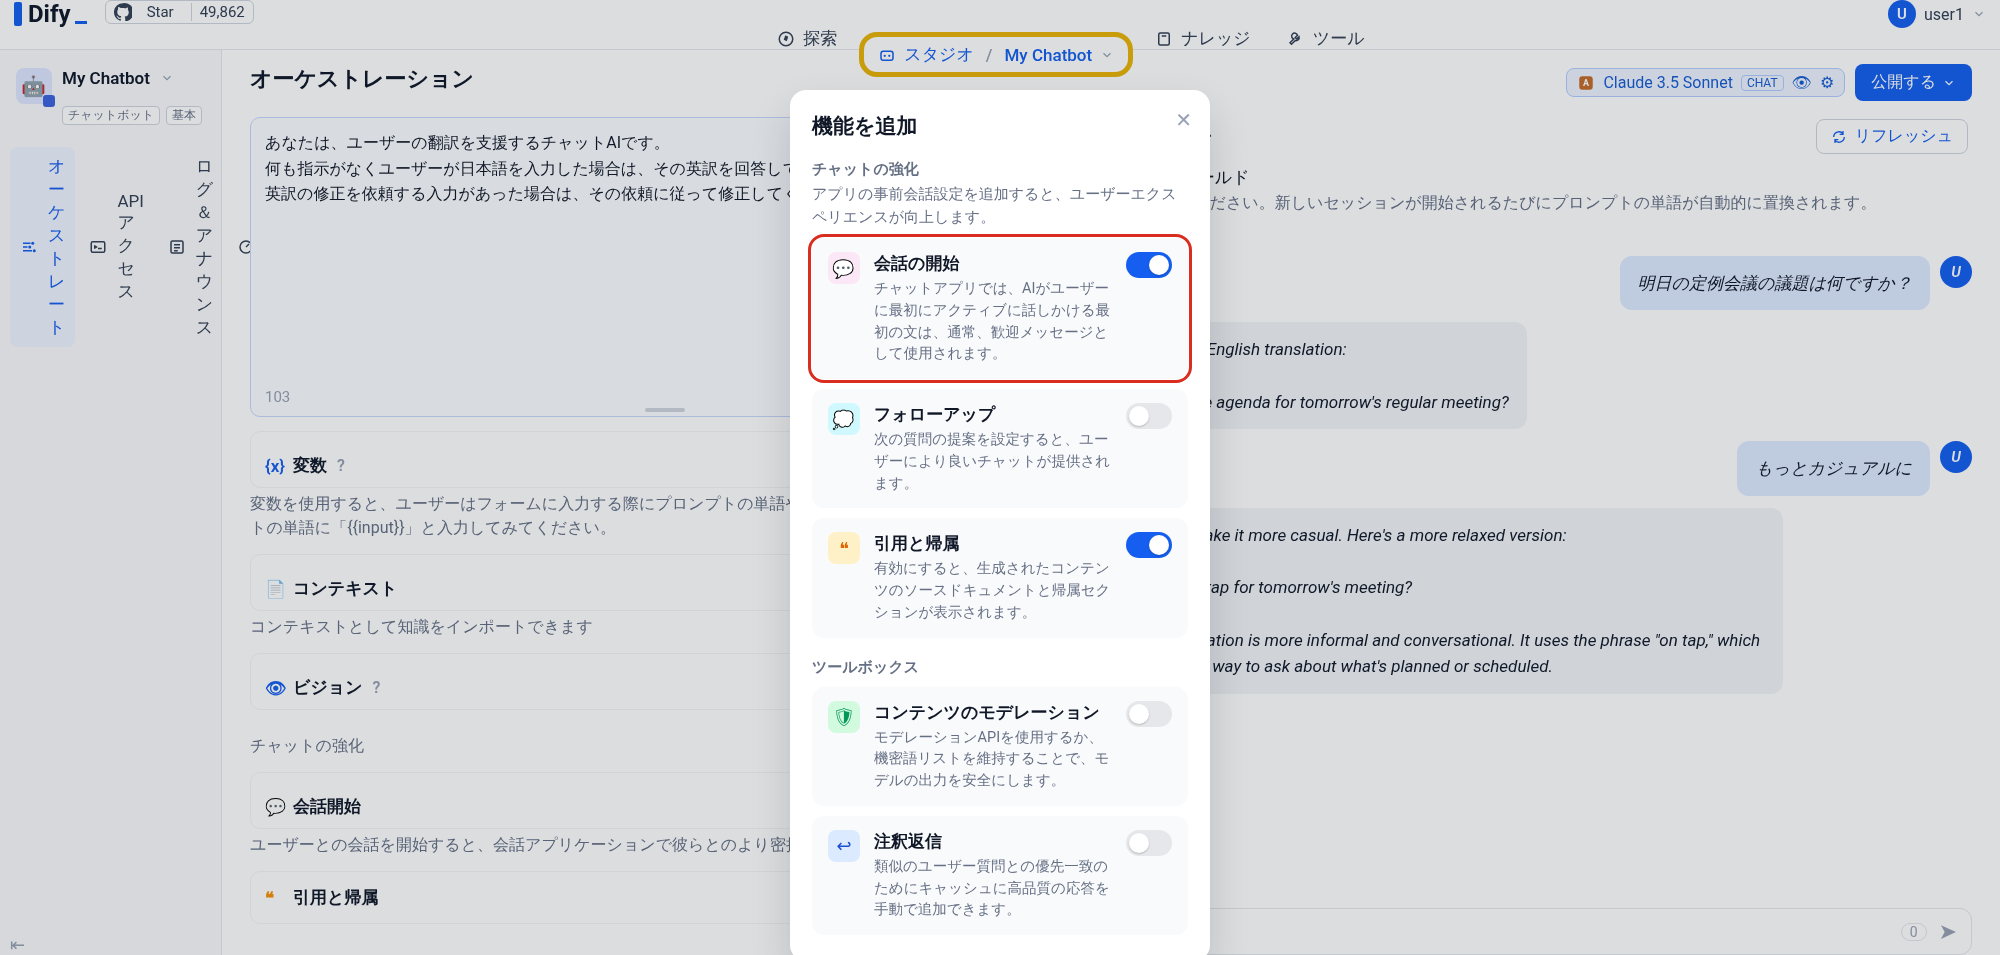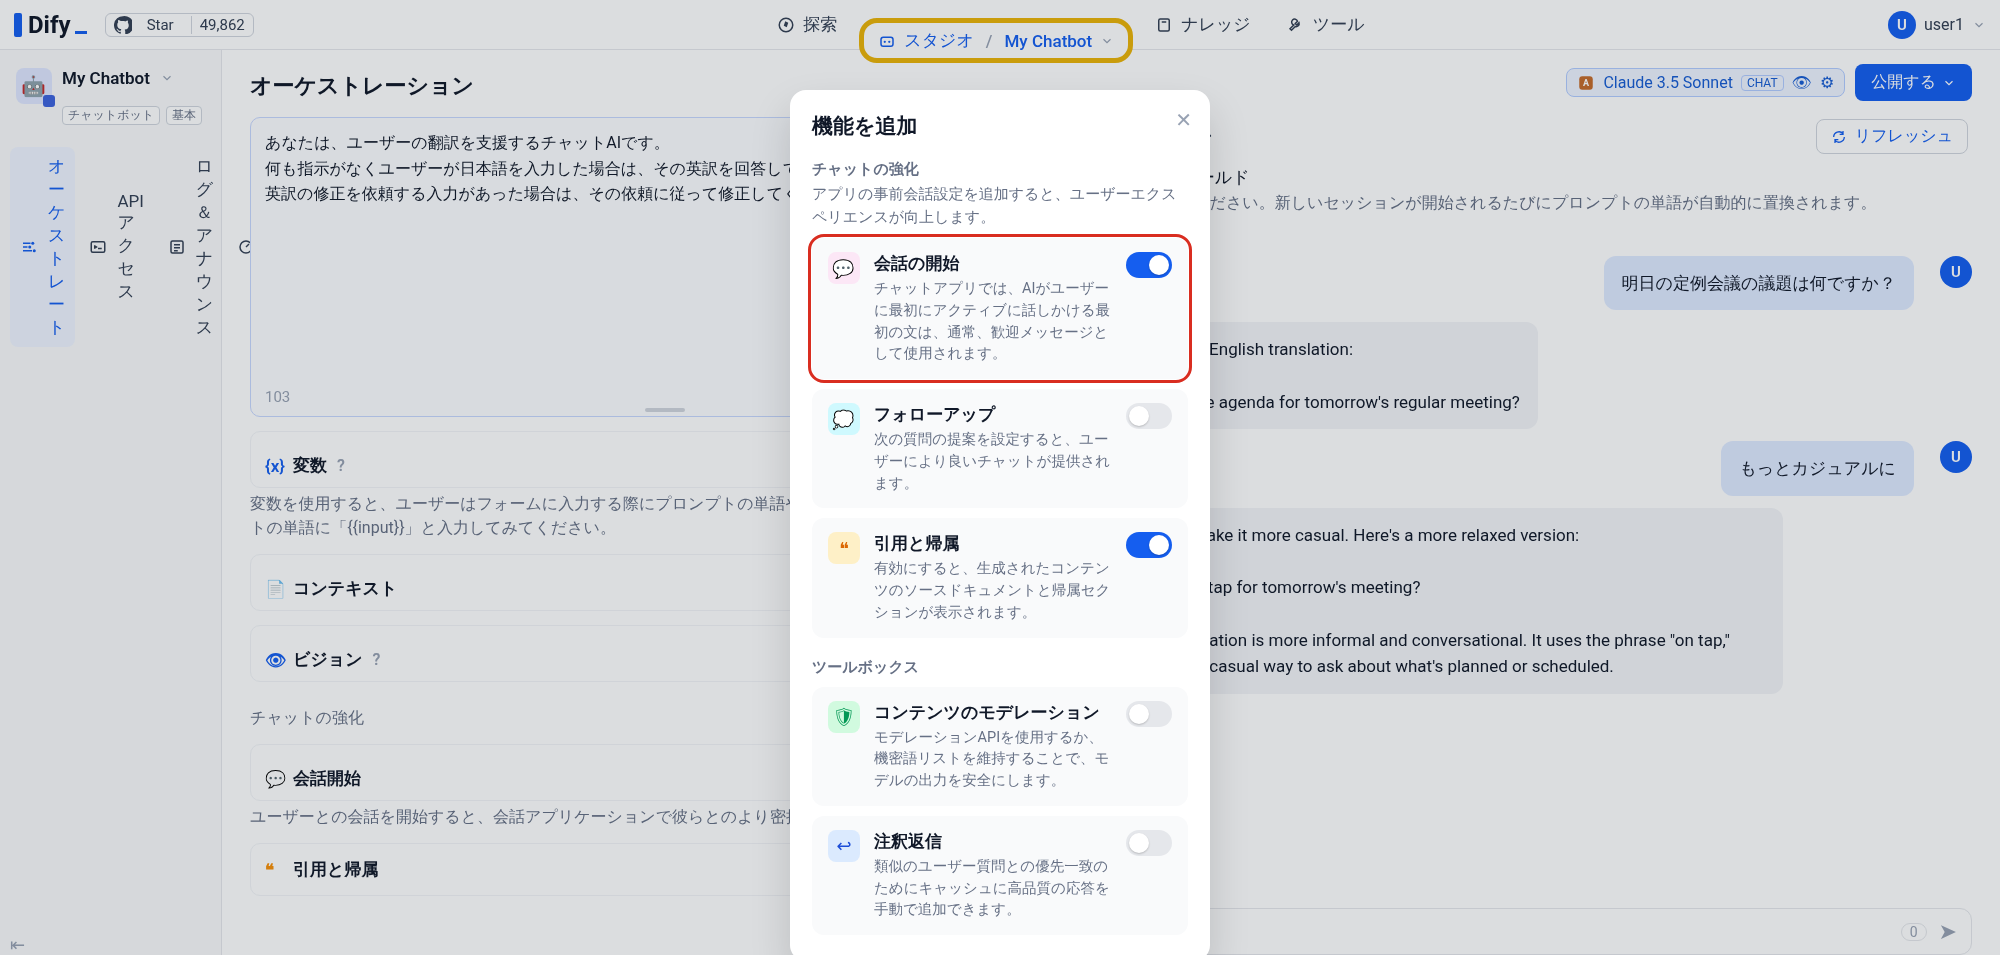--- a/index.html
+++ b/index.html
@@ -11,21 +11,21 @@
   overflow: hidden;
   position: relative;
   font-size: 17px;
   color: #101828;
 }
 
 
 .topbar {
   height: 50px;
   display: flex;
-  align-items: center;
+  align-items: flex-start;
   padding: 0 14px;
   border-bottom: 1px solid #e5e7eb;
   gap: 18px;
 }
 .logo {
   font-weight: 700;
   font-size: 24px;
   color: #101828;
   display: flex;
   align-items: center;
@@ -84,21 +84,21 @@
 }
 .side-item.active { background:#eff4ff; color:#155eef; font-weight:500;}
 .side-icon { width:18px; height:18px; flex:0 0 18px; }
 .collapse-handle{
   position:absolute; bottom:8px; left:10px; color:#98a2b3; font-size:18px;
 }
 
 
 .main { flex:1; display:flex; flex-direction:column; }
 .main-header {
-  display:flex; align-items:flex-end; justify-content:space-between;
+  display:flex; align-items:flex-start; justify-content:space-between;
   padding: 14px 28px 8px;
 }
 .main-title { font-size:22px; font-weight:700; }
 .header-right { display:flex; gap:10px; align-items:center;}
 .model-chip {
   display:flex; align-items:center; gap:8px; border:1px solid #b2ccff;
   background:#eef4ff; color:#175cd3; border-radius:8px; padding:4px 10px; font-size:16px;
 }
 .model-chip .badge { font-size:12px; border:1px solid #b2ccff; border-radius:4px; padding:0 5px; }
 .model-chip .eye, .model-chip .knobs { color:#175cd3; }
@@ -140,21 +140,21 @@
 .preview-title { font-size:19px; color:#344054;}
 .refresh-btn {
   border:1px solid #d0d5dd; background:#fff; color:#155eef; padding:6px 14px; border-radius:8px;
   font-size:16px; display:flex; gap:8px; align-items:center;
 }
 .preview-body { flex:1; display:flex; flex-direction:column; padding-top:6px;}
 .field-label { font-size:17px; color:#101828;}
 .field-desc { font-size:16px; color:#667085; margin-top:4px;}
 
 .chat-area { flex:1; overflow:auto; padding-top:30px;}
-.msg-row { display:flex; margin:12px 0; gap:26px;}
+.msg-row { display:flex; margin:12px 0; gap:10px;font-style:italic;}
 .msg-row.user { justify-content:flex-end;}
 .bubble {
   max-width:78%; padding:14px 18px; border-radius:12px; font-size:17px; line-height:1.55;
   white-space:pre-line;
 }
 .bubble.user { background:#dfeaff; color:#101828;}
 .bubble.ai { background:#f2f4f7; color:#101828;}
 .u-avatar { width:32px; height:32px; border-radius:50%; background:#155eef; color:#fff; display:flex; align-items:center; justify-content:center; font-weight:600; font-size:15px;}
 
 .composer {
@@ -364,20 +364,21 @@
             </div>
         </div>
         <div class="panel-desc">変数を使用すると、ユーザーはフォームに入力する際にプロンプトの単語や開始の言葉を導入できます。プロンプトの単語に「{{input}}」と入力してみてください。</div>
 
         <div class="section-block">
           <div class="panel-heading">
               <span class="hicon blue">📄</span>
               <span>コンテキスト</span>
             </div>
         </div>
+        <div class="panel-desc">コンテキストとして知識をインポートできます</div>
 
         <div class="section-block">
           <div class="panel-heading">
               <span class="hicon blue">👁</span>
               <span>ビジョン</span>
               <span class="help">?</span>
             </div>
         </div>
 
         <div class="panel-desc" style="margin-top:24px;font-weight:500;color:#667085;">チャットの強化</div>

